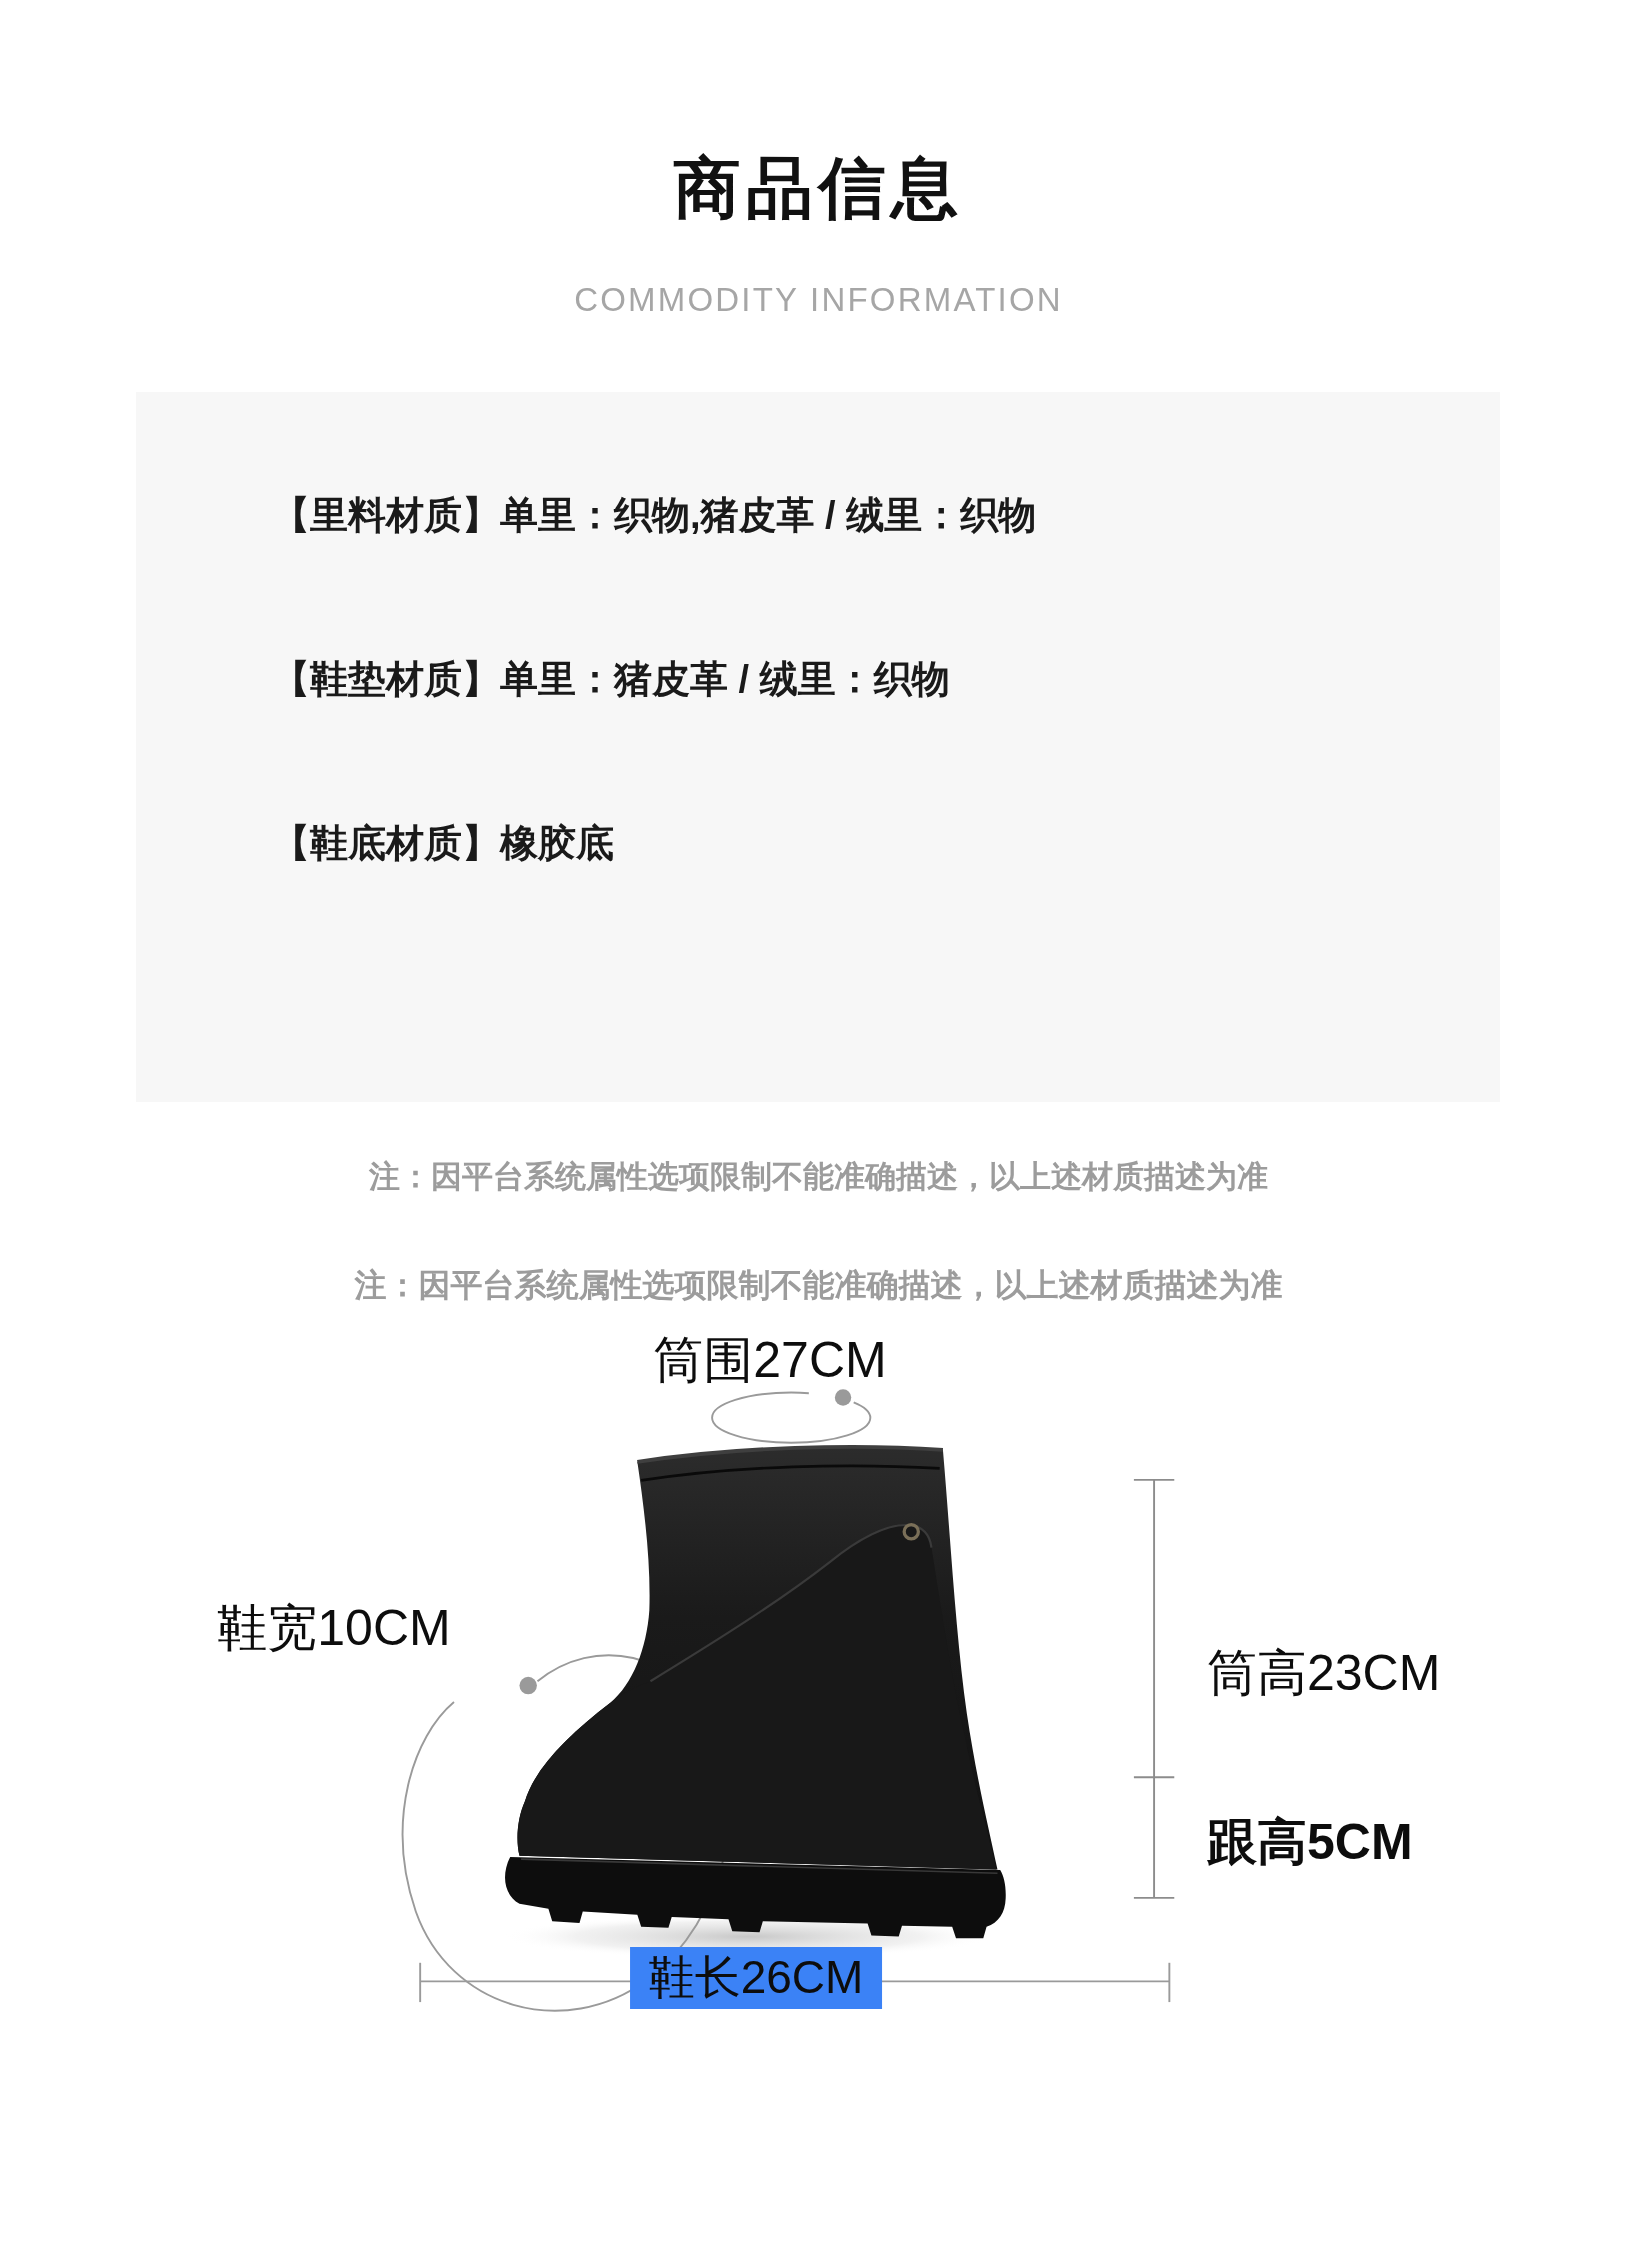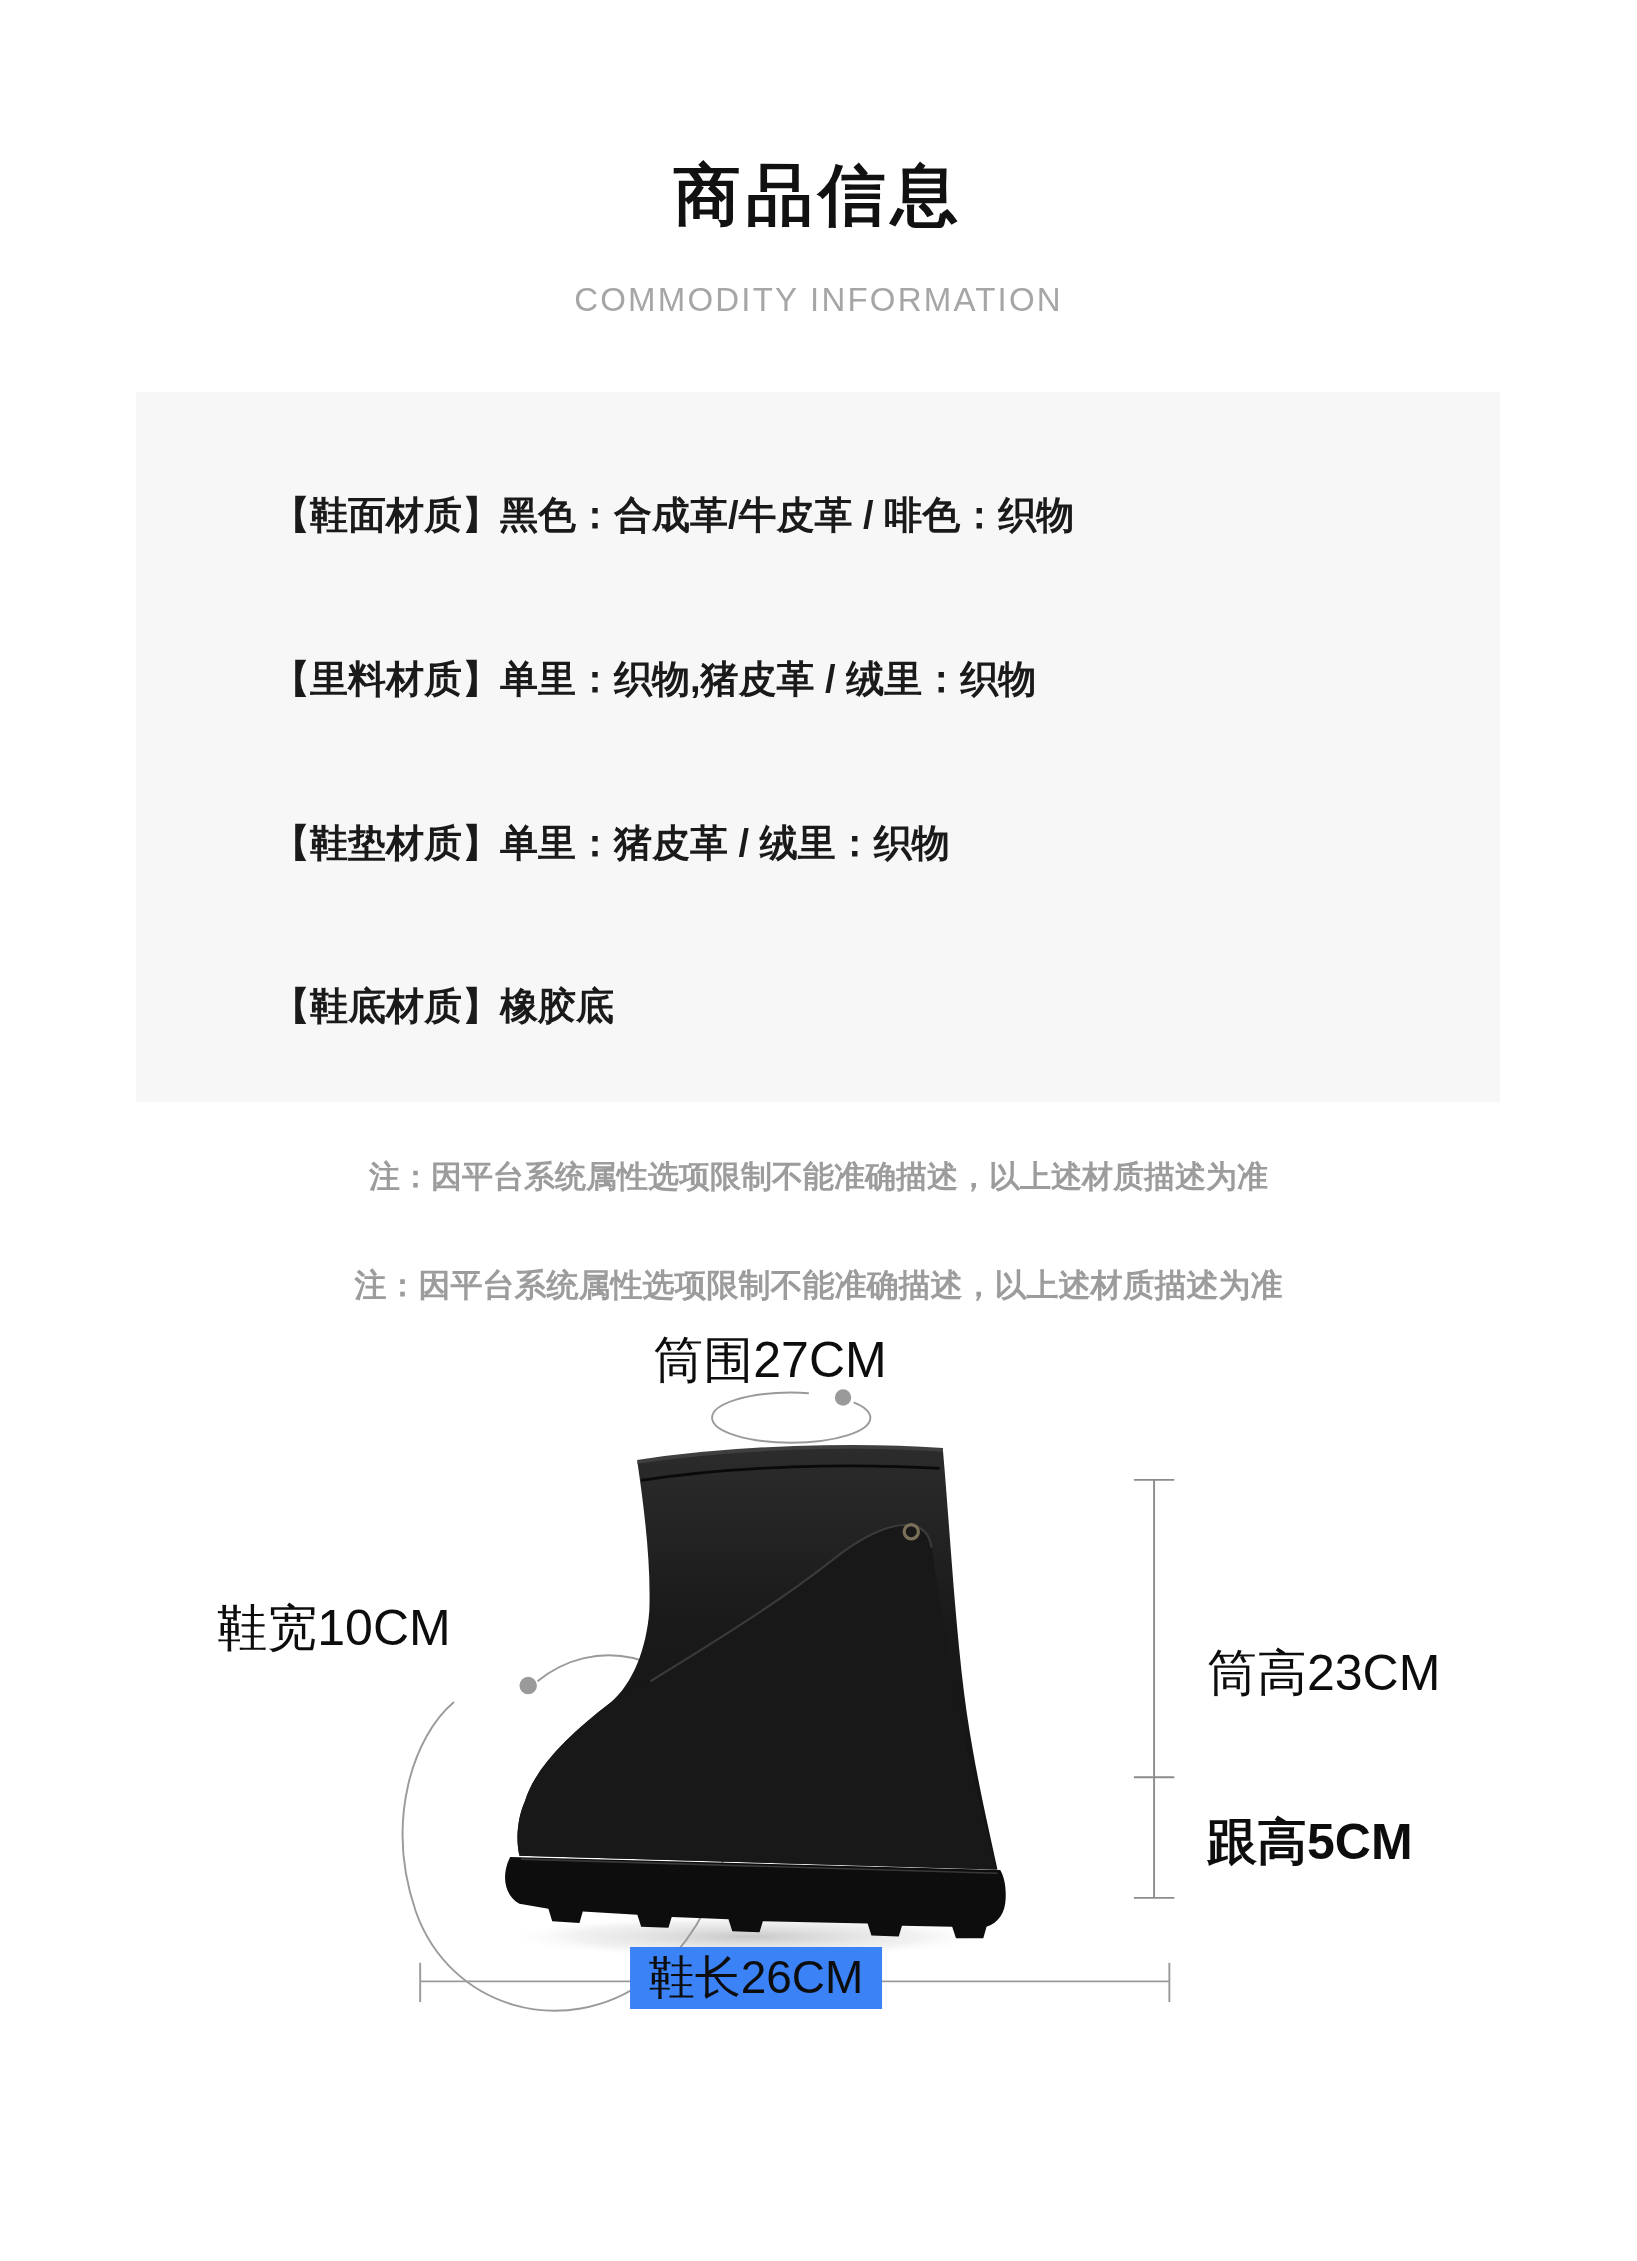--- a/index.html
+++ b/index.html
@@ -13,21 +13,20 @@
   }
   .abs { position: absolute; }
   .centered { left: 50%; transform: translateX(-50%); white-space: nowrap; }
 
   .page-title {
     top: 143px;
     font-size: 67px;
     font-weight: 700;
     letter-spacing: 5.5px;
     color: #111111;
-    margin-top: 7px;
   }
   .page-subtitle {
     top: 281px;
     font-size: 33px;
     font-weight: 400;
     letter-spacing: 2.2px;
     color: #a6a6a6;
   }
   .materials-panel {
     left: 136px;
@@ -90,21 +89,20 @@
 </style>
 </head>
 <body>
 
 <div id="page">
 
   <div class="abs centered page-title">商品信息</div>
   <div class="abs centered page-subtitle">COMMODITY INFORMATION</div>
 
   <div class="abs materials-panel">
-    <div class="material-row">【鞋面材质】黑色：合成革/牛皮革 / 啡色：织物</div>
     <div class="material-row">【里料材质】单里：织物,猪皮革 / 绒里：织物</div>
     <div class="material-row">【鞋垫材质】单里：猪皮革 / 绒里：织物</div>
     <div class="material-row">【鞋底材质】橡胶底</div>
   </div>
 
   <div class="abs centered note-line note-1">注：因平台系统属性选项限制不能准确描述，以上述材质描述为准</div>
   <div class="abs centered note-line note-2">注：因平台系统属性选项限制不能准确描述，以上述材质描述为准</div>
 
   <svg class="abs diagram-svg" viewBox="0 2400 3000 1350" xmlns="http://www.w3.org/2000/svg">
     <defs>

